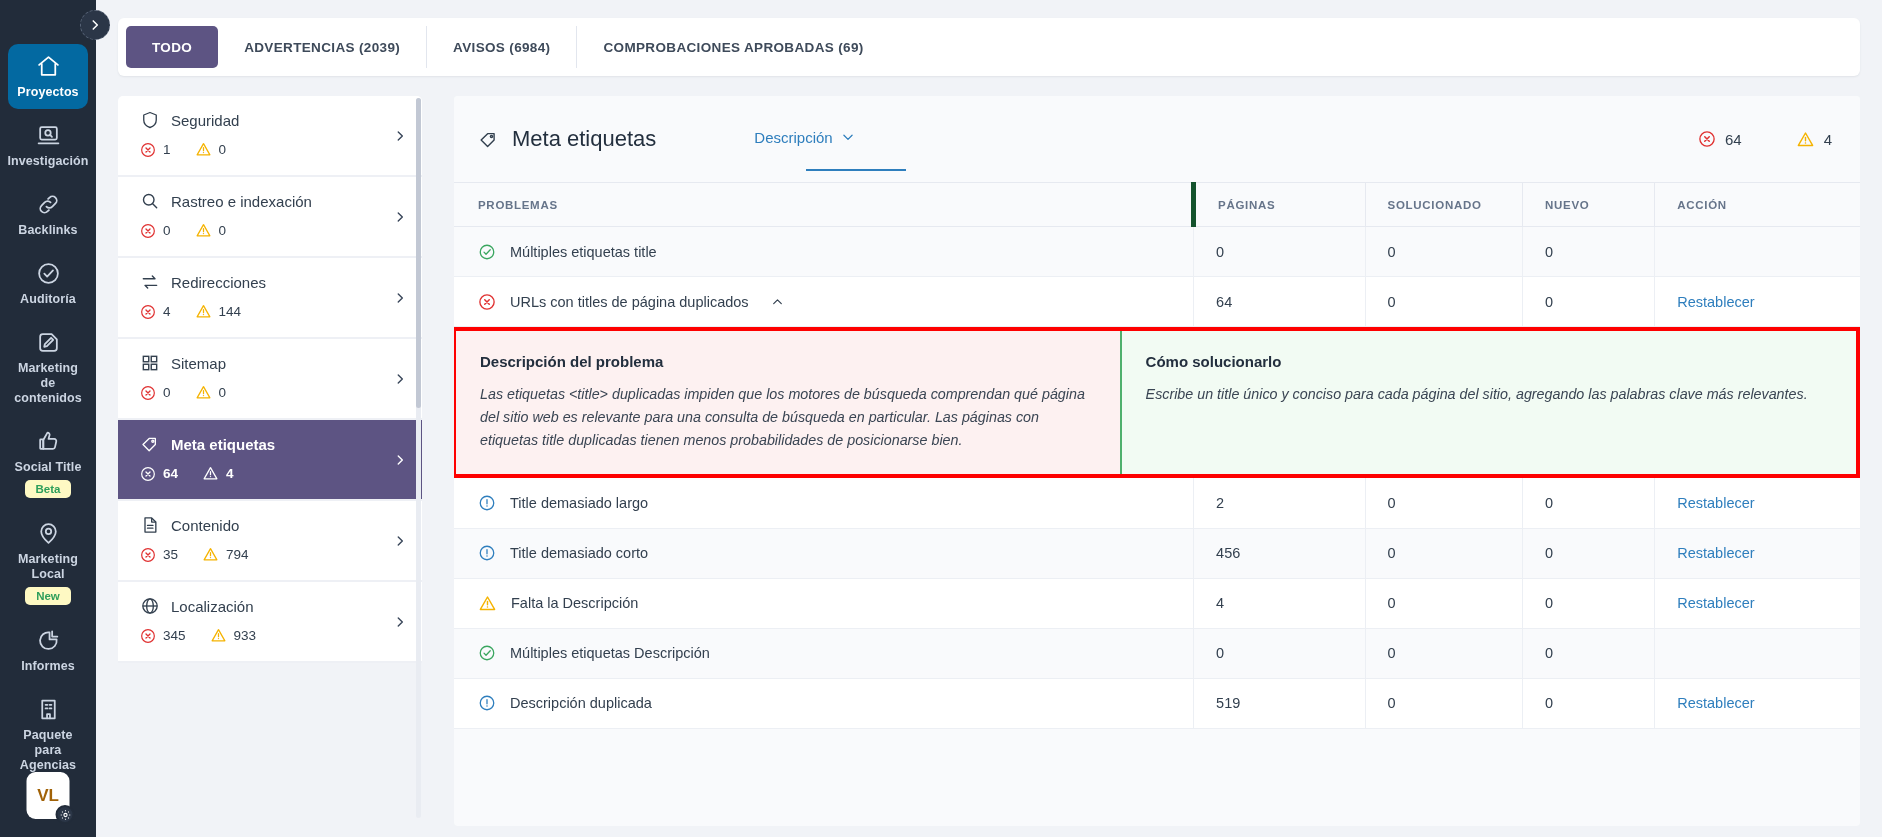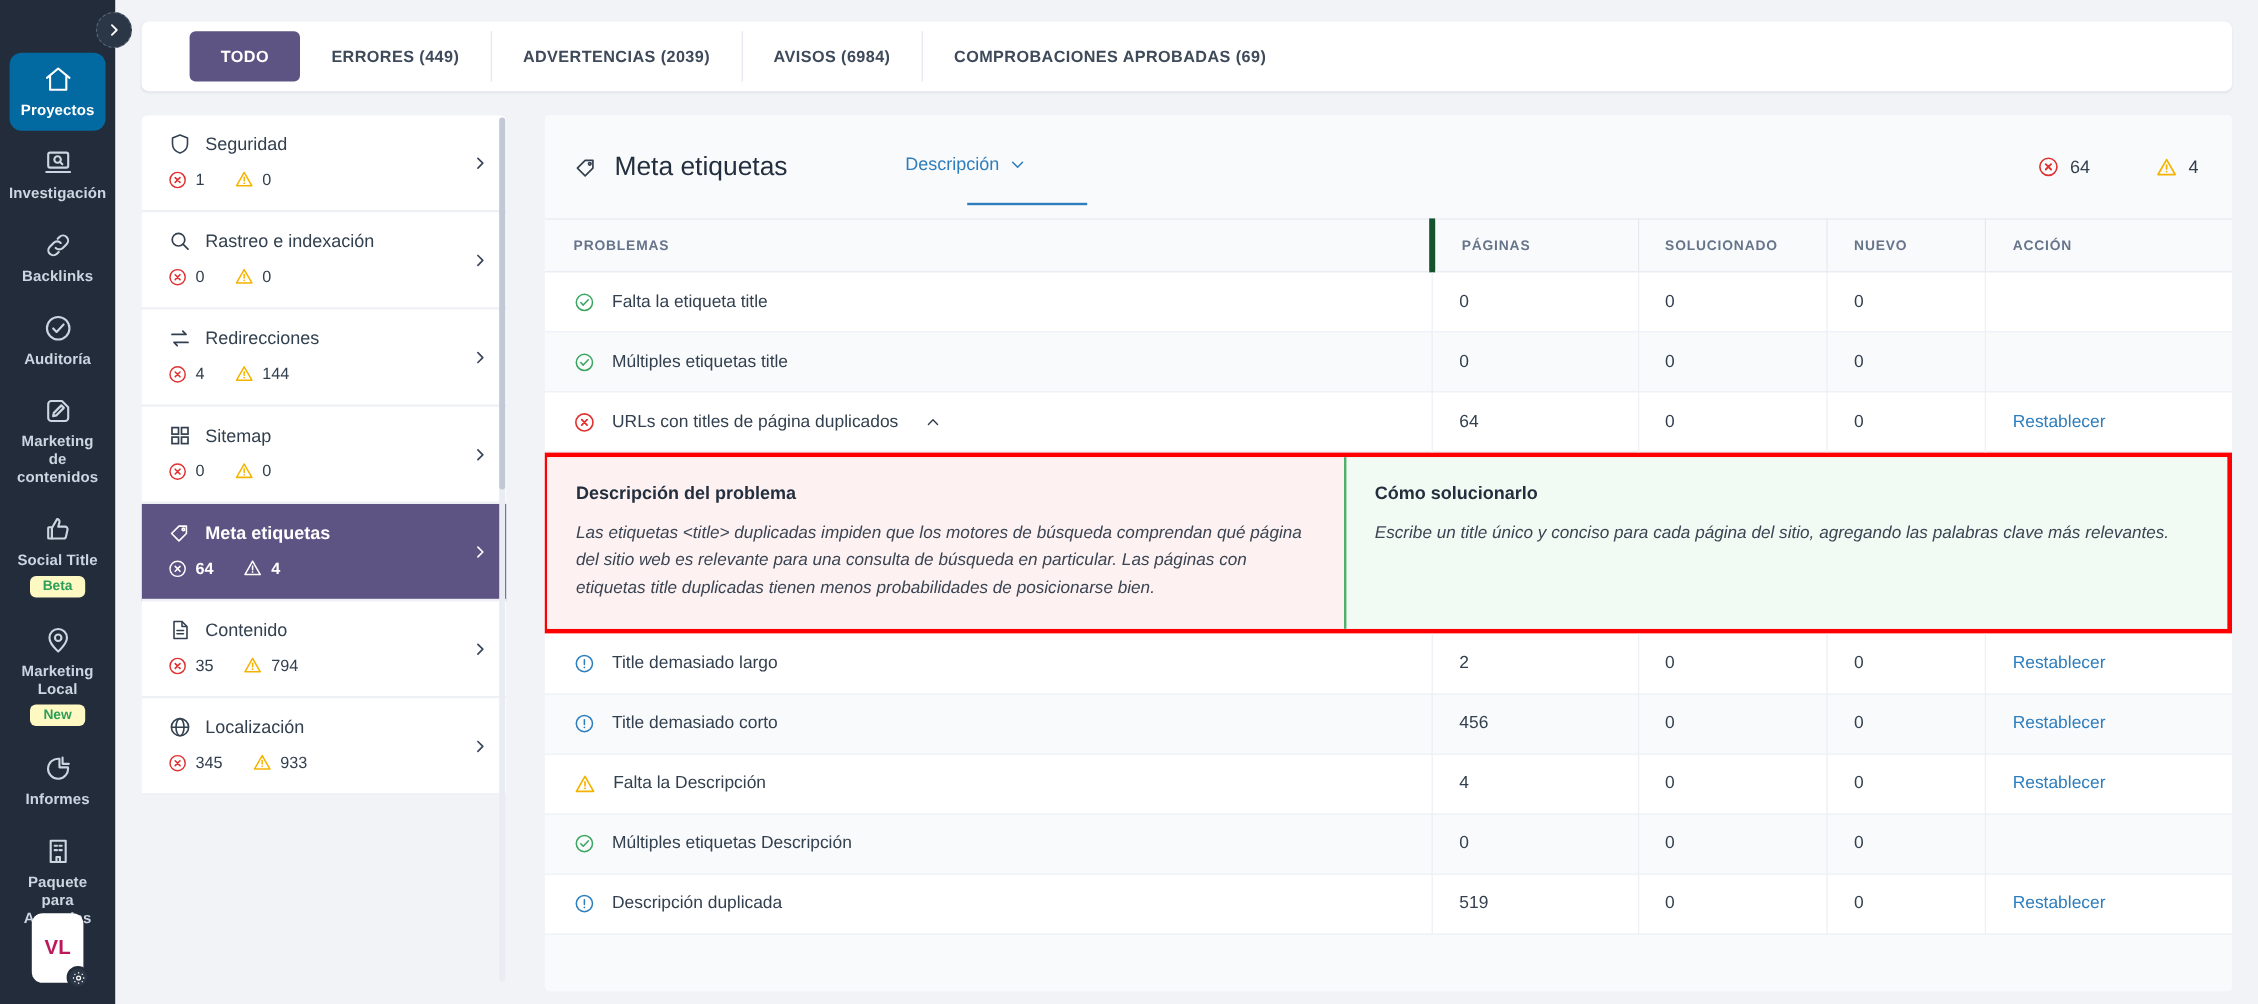--- a/index.html
+++ b/index.html
@@ -39,22 +39,22 @@
   .nav-badge {
     margin-top: 5px;
     background: #fef9c3; color: #2e9e5b;
     font-size: 11.5px; font-weight: 700;
     border-radius: 5px; padding: 3px 11px;
   }
   #avatar-wrap {
     position: absolute; bottom: 18px; left: 50%; transform: translateX(-50%);
   }
   #avatar {
-    width: 43px; height: 58px; border-radius: 9px;
-    background: #ffffff; color: #be185d;
+    width: 43px; height: 47px; border-radius: 9px;
+    background: #ffffff; color: #a16207;
     font-size: 17px; font-weight: 700;
     display: flex; align-items: center; justify-content: center;
   }
   #avatar-gear {
     position: absolute; right: -5px; bottom: -5px;
     width: 19px; height: 19px; border-radius: 50%;
     background: #2b3647; border: 2px solid #222c3a;
     display: flex; align-items: center; justify-content: center;
   }
 
@@ -85,21 +85,21 @@
     display: flex; align-items: center; justify-content: center;
     padding: 0 26px;
     font-size: 13.5px; font-weight: 600; letter-spacing: .35px;
     color: #3e4a5a; cursor: pointer;
     border-right: 1px solid #e2e6ee;
     white-space: nowrap;
   }
   .tab:last-child { border-right: none; }
   .tab.active {
     background: #5d5483; color: #fff; border-radius: 5px;
-    border-right: none; font-weight: 700; margin-left: 32px;
+    border-right: none; font-weight: 700;
   }
 
   
   #content {
     display: flex;
     margin: 20px 22px 0 22px;
     height: 730px;
   }
 
   
@@ -334,21 +334,20 @@
 <div id="collapse-handle">
   <svg width="14" height="14" viewBox="0 0 24 24" fill="none" stroke="#ffffff" stroke-width="2.6" stroke-linecap="round" stroke-linejoin="round">
       <polyline points="9,5 16,12 9,19"></polyline>
     </svg>
 </div>
 
 <div id="main">
 
   <div id="tabstrip">
     <div class="tab active">TODO</div>
-    <div class="tab">ERRORES (449)</div>
     <div class="tab">ADVERTENCIAS (2039)</div>
     <div class="tab">AVISOS (6984)</div>
     <div class="tab">COMPROBACIONES APROBADAS (69)</div>
   </div>
 
   <div id="content">
 
     <div id="cat-panel">
 
       <div class="cat-item">
@@ -683,37 +682,20 @@
           <tr>
             <th class="c-prob">PROBLEMAS</th>
             <th class="c-pag">PÁGINAS</th>
             <th class="c-sol">SOLUCIONADO</th>
             <th class="c-new">NUEVO</th>
             <th class="c-acc">ACCIÓN</th>
           </tr>
         </thead>
         <tbody>
 
-          <tr>
-            <td class="c-prob">
-                <div class="issue-cell">
-              <span>
-                    <svg width="18" height="18" viewBox="0 0 24 24" fill="none" stroke="#3aa65f" stroke-width="1.7" stroke-linecap="round" stroke-linejoin="round">
-                      <circle cx="12" cy="12" r="9"></circle>
-                      <path d="M8 12.2l2.7 2.8L16.3 9"></path>
-                    </svg>
-                  </span>
-              <span class="issue-text">Falta la etiqueta title</span>
-            </div>
-              </td>
-            <td class="c-pag">0</td>
-            <td class="c-sol">0</td>
-            <td class="c-new">0</td>
-            <td class="c-acc"></td>
-          </tr>
 
           <tr class="alt">
             <td class="c-prob">
                 <div class="issue-cell">
               <span>
                     <svg width="18" height="18" viewBox="0 0 24 24" fill="none" stroke="#3aa65f" stroke-width="1.7" stroke-linecap="round" stroke-linejoin="round">
                       <circle cx="12" cy="12" r="9"></circle>
                       <path d="M8 12.2l2.7 2.8L16.3 9"></path>
                     </svg>
                   </span>

